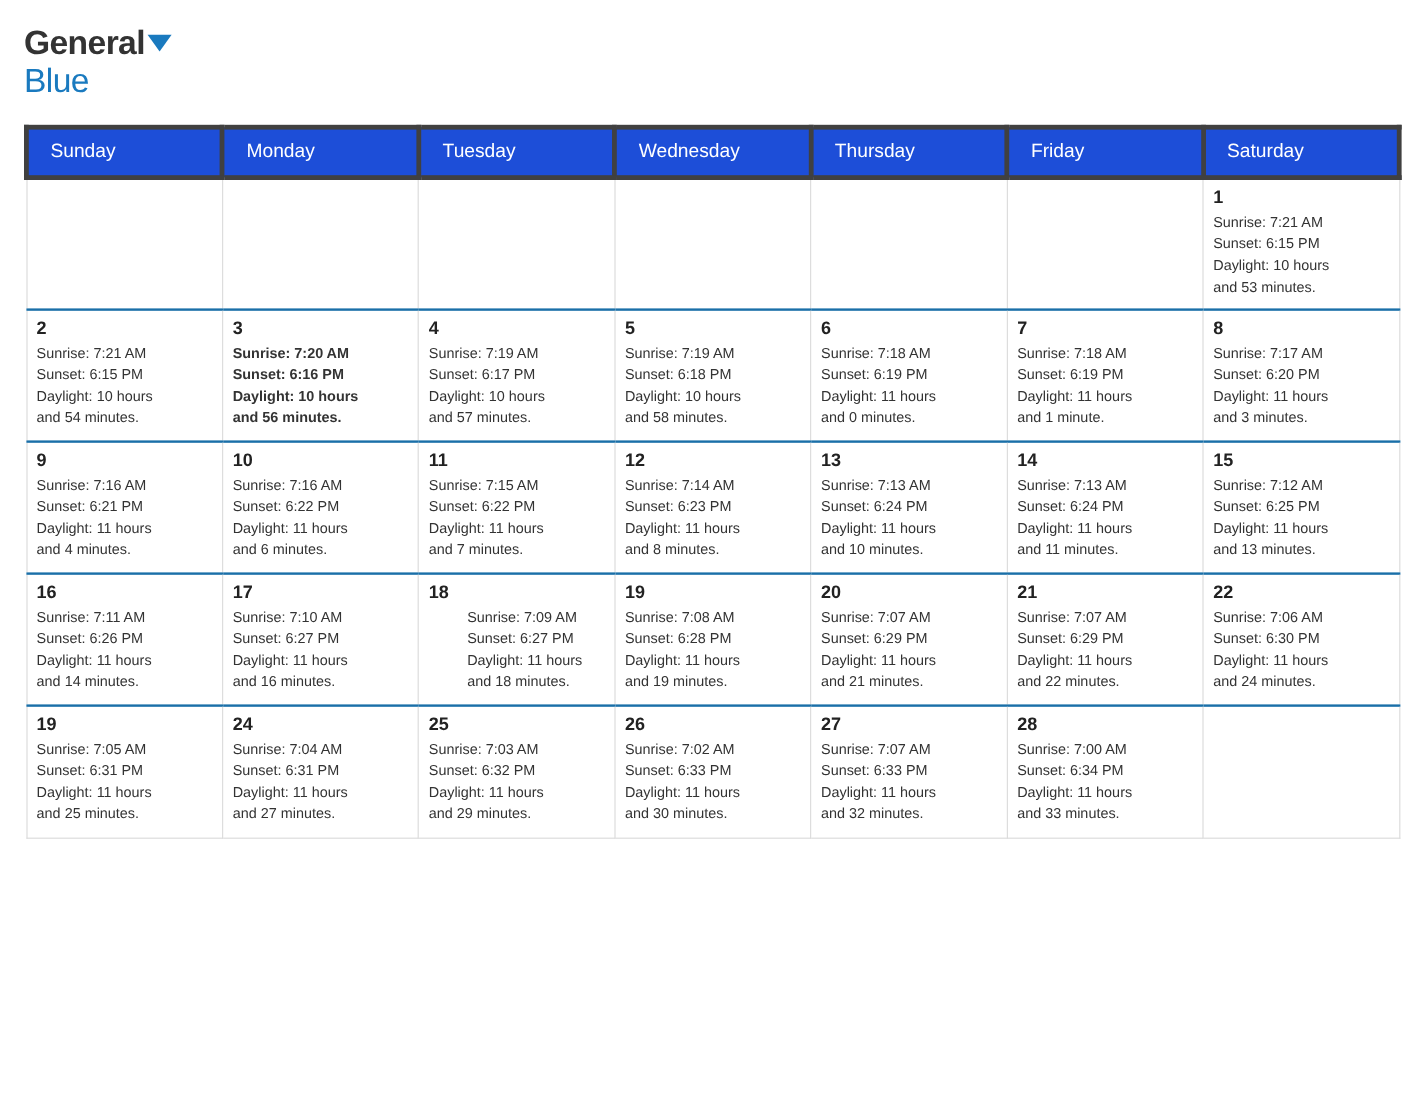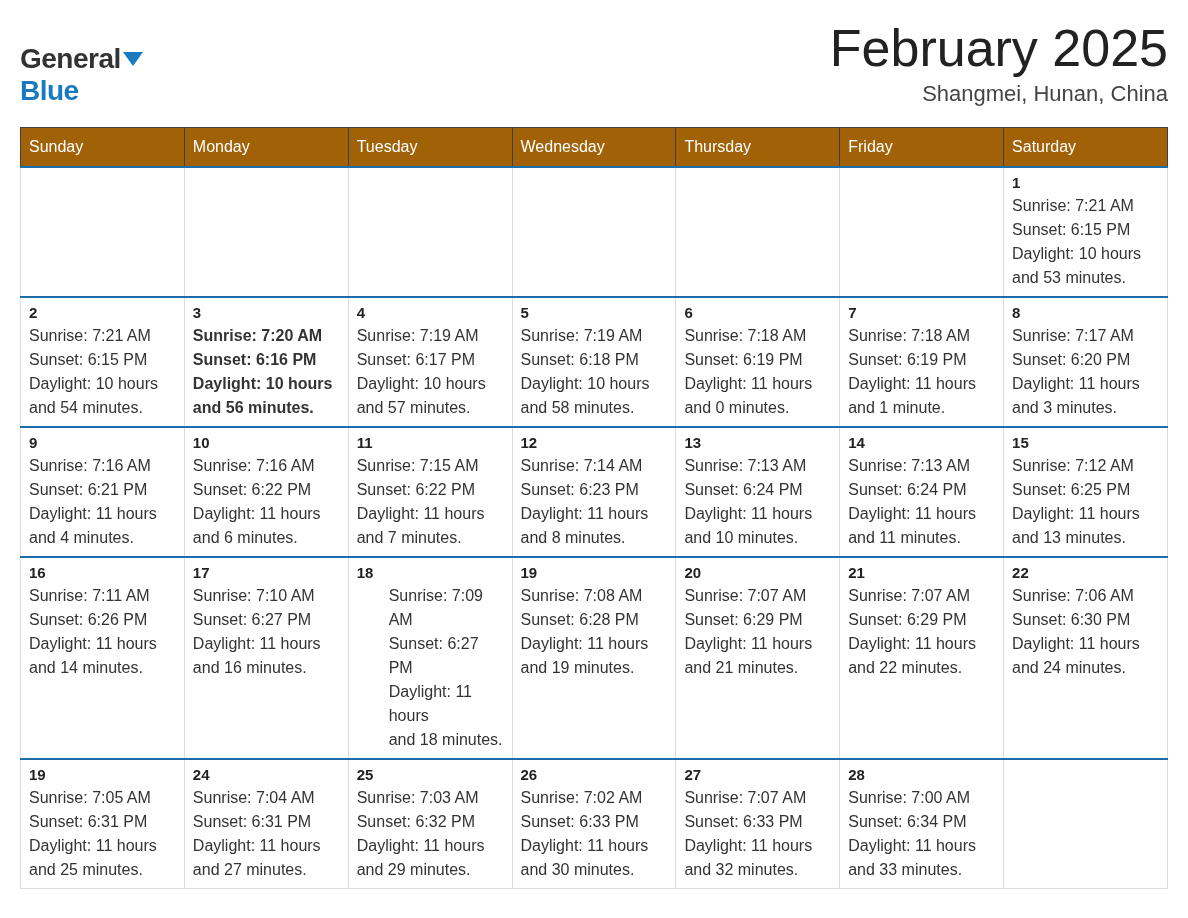--- a/index.html
+++ b/index.html
@@ -6,37 +6,37 @@
     body {
       font-family: Arial, sans-serif;
       background: #fff;
       padding: 20px;
       width: 1188px;
       min-height: 918px;
     }
     .header {
       display: flex;
       justify-content: space-between;
-      align-items: flex-end;
+      align-items: flex-start;
       margin-bottom: 20px;
     }
     .logo {
       display: flex;
       flex-direction: column;
       align-items: flex-start;
     }
     .logo-general {
       font-size: 28px;
       font-weight: bold;
       color: #333;
       letter-spacing: -0.5px;
     }
     .logo-blue {
       font-size: 28px;
-      font-weight: bold;
+      font-weight: normal;
       color: #1a7abf;
       letter-spacing: -0.5px;
     }
     .logo-arrow {
       display: inline-block;
       width: 0;
       height: 0;
       border-left: 10px solid transparent;
       border-right: 10px solid transparent;
       border-top: 14px solid #1a7abf;
@@ -59,27 +59,27 @@
     .location {
       font-size: 22px;
       color: #444;
       margin-top: 4px;
     }
     .calendar {
       width: 100%;
       border-collapse: collapse;
     }
     .calendar thead th {
-      background-color: #a16207;
+      background-color: #1d4ed8;
       color: #fff;
-      padding: 10px 8px;
+      padding: 10px 18px;
       font-size: 16px;
       font-weight: normal;
       text-align: left;
-      border: 1px solid #404040;
+      border: 4px solid #404040;
     }
     .calendar tbody td {
       border: 1px solid #ccc;
       vertical-align: top;
       padding: 6px 8px;
       width: calc(100% / 7);
       min-height: 110px;
       height: 110px;
     }
     .calendar tbody tr td {
@@ -89,42 +89,38 @@
       border-right: 1px solid #ddd;
     }
     .day-num {
       font-size: 15px;
       font-weight: bold;
       color: #222;
       display: block;
       margin-bottom: 3px;
     }
     .day-info {
-      font-size: 16px;
+      font-size: 12px;
       color: #333;
       line-height: 1.5;
     }
     .empty-cell {
       background: #fff;
     }
   </style>
 </head>
 <body>
 
 <div class="header">
   <div class="logo">
     <div class="logo-top">
       <span class="logo-general">General</span>
       <span class="logo-arrow"></span>
     </div>
     <span class="logo-blue">Blue</span>
-  </div>
-  <div class="title-block">
-    <div class="month-year">February 2025</div>
-    <div class="location">Shangmei, Hunan, China</div>
   </div>
 </div>
 
 <table class="calendar">
   <thead>
     <tr>
     <th>Sunday</th>
         <th>Monday</th>
         <th>Tuesday</th>
         <th>Wednesday</th>

